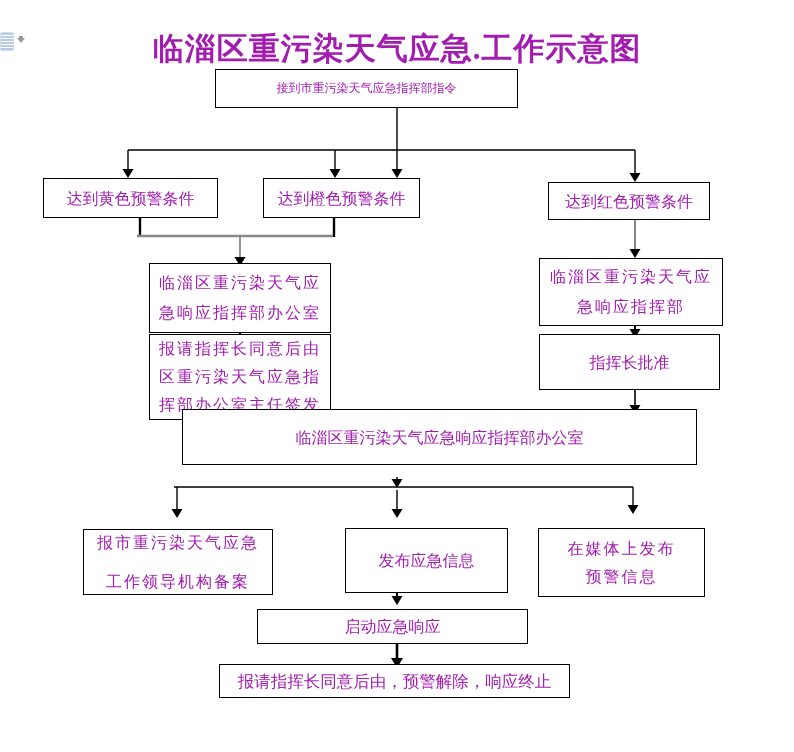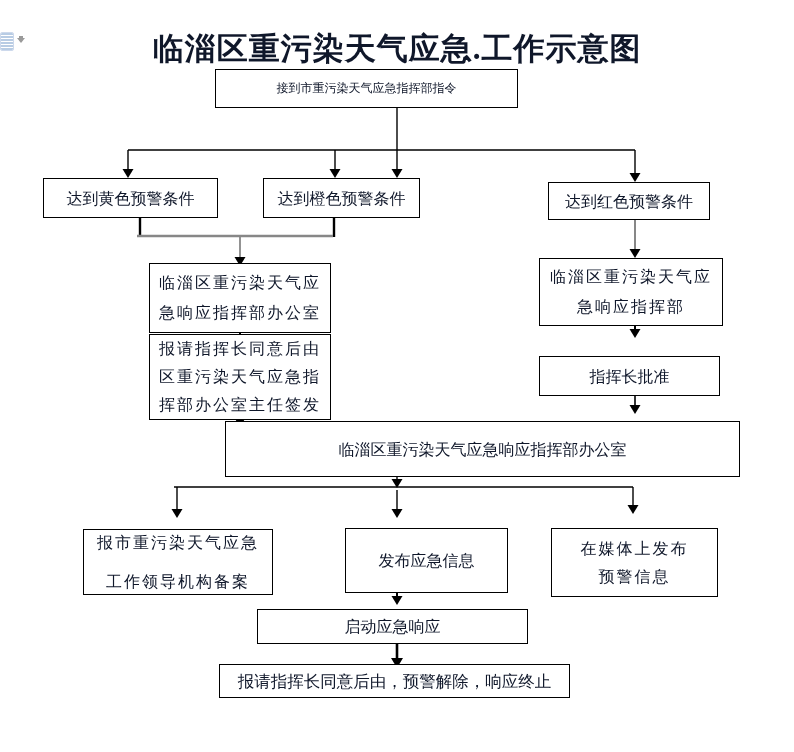--- a/index.html
+++ b/index.html
@@ -2,21 +2,21 @@
 <html><head>
 <meta charset="utf-8">
 <style>
   html,body{margin:0;padding:0;background:#ffffff;}
   .page{
     position:relative;
     width:794px;height:752px;
     background:#ffffff;
     overflow:hidden;
     font-family:"Liberation Serif","DejaVu Serif",serif;
-    color:#0f172a;
+    color:#a21caf;
   }
   .title{
     position:absolute;
     left:0;top:28px;width:794px;
     text-align:center;
     font-size:31px;
     font-weight:bold;
     letter-spacing:1px;
     white-space:nowrap;
   }
@@ -160,29 +160,29 @@
   <div class="node multi" style="left:149px;top:263px;width:182px;height:70px;line-height:30px;">临淄区重污染天气应
 急响应指挥部办公室</div>
 
   <div class="node multi" style="left:149px;top:334px;width:182px;height:86px;line-height:28px;">报请指挥长同意后由
 区重污染天气应急指
 挥部办公室主任签发</div>
 
   <div class="node multi" style="left:539px;top:258px;width:184px;height:68px;line-height:30px;">临淄区重污染天气应
 急响应指挥部</div>
 
-  <div class="node single" style="left:539px;top:334px;width:181px;height:40px;margin-top:22px;">指挥长批准</div>
+  <div class="node single" style="left:539px;top:334px;width:181px;height:56px;">指挥长批准</div>
 
-  <div class="node single" style="left:182px;top:421px;width:515px;height:56px;margin-left:43px;">临淄区重污染天气应急响应指挥部办公室</div>
+  <div class="node single" style="left:182px;top:409px;width:515px;height:56px;">临淄区重污染天气应急响应指挥部办公室</div>
 
   <div class="node multi" style="left:83px;top:529px;width:190px;height:66px;line-height:39px;">报市重污染天气应急
 工作领导机构备案</div>
 
   <div class="node single" style="left:315px;top:528px;width:163px;height:65px;margin-left:30px;">发布应急信息</div>
 
-  <div class="node multi" style="left:538px;top:528px;width:167px;height:69px;line-height:28px;margin-left:13px;">在媒体上发布
+  <div class="node multi" style="left:538px;top:528px;width:167px;height:69px;line-height:28px;">在媒体上发布
 预警信息</div>
 
   <div class="node single" style="left:257px;top:609px;width:271px;height:35px;">启动应急响应</div>
 
   <div class="node single" style="left:219px;top:664px;width:351px;height:34px;font-size:16.5px;">报请指挥长同意后由，预警解除，响应终止</div>
 
 </div>
 
 </body></html>

